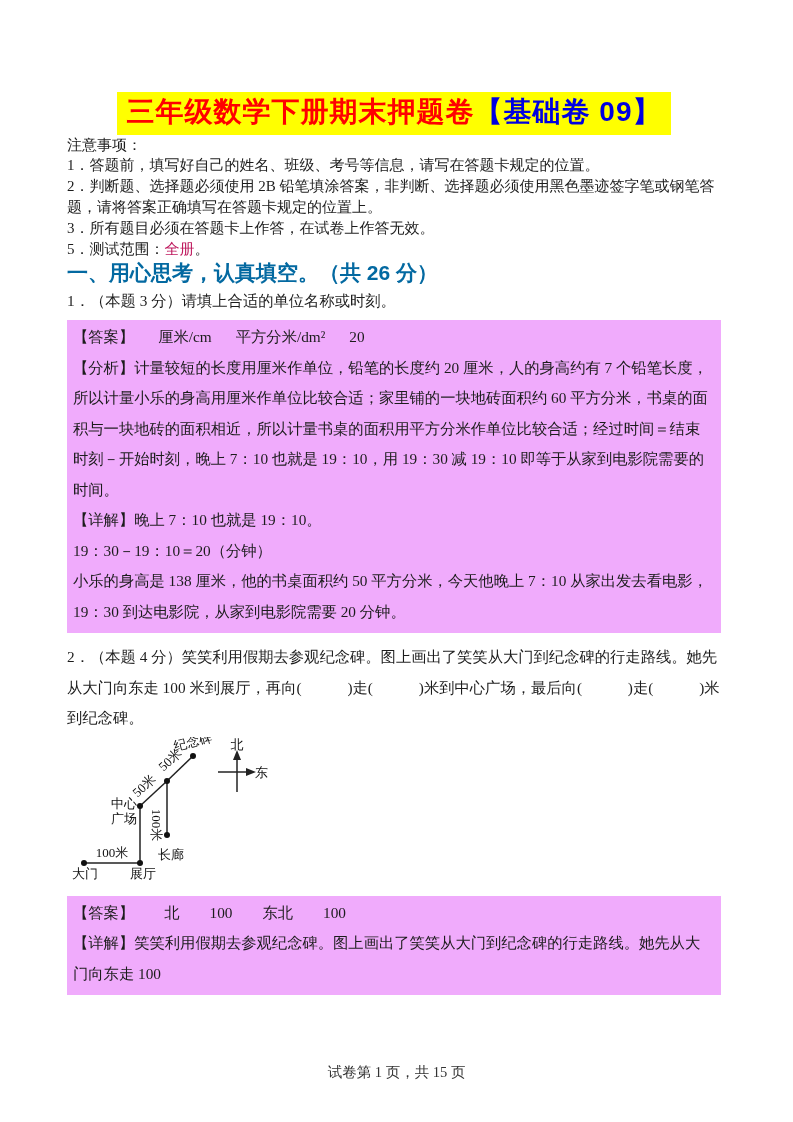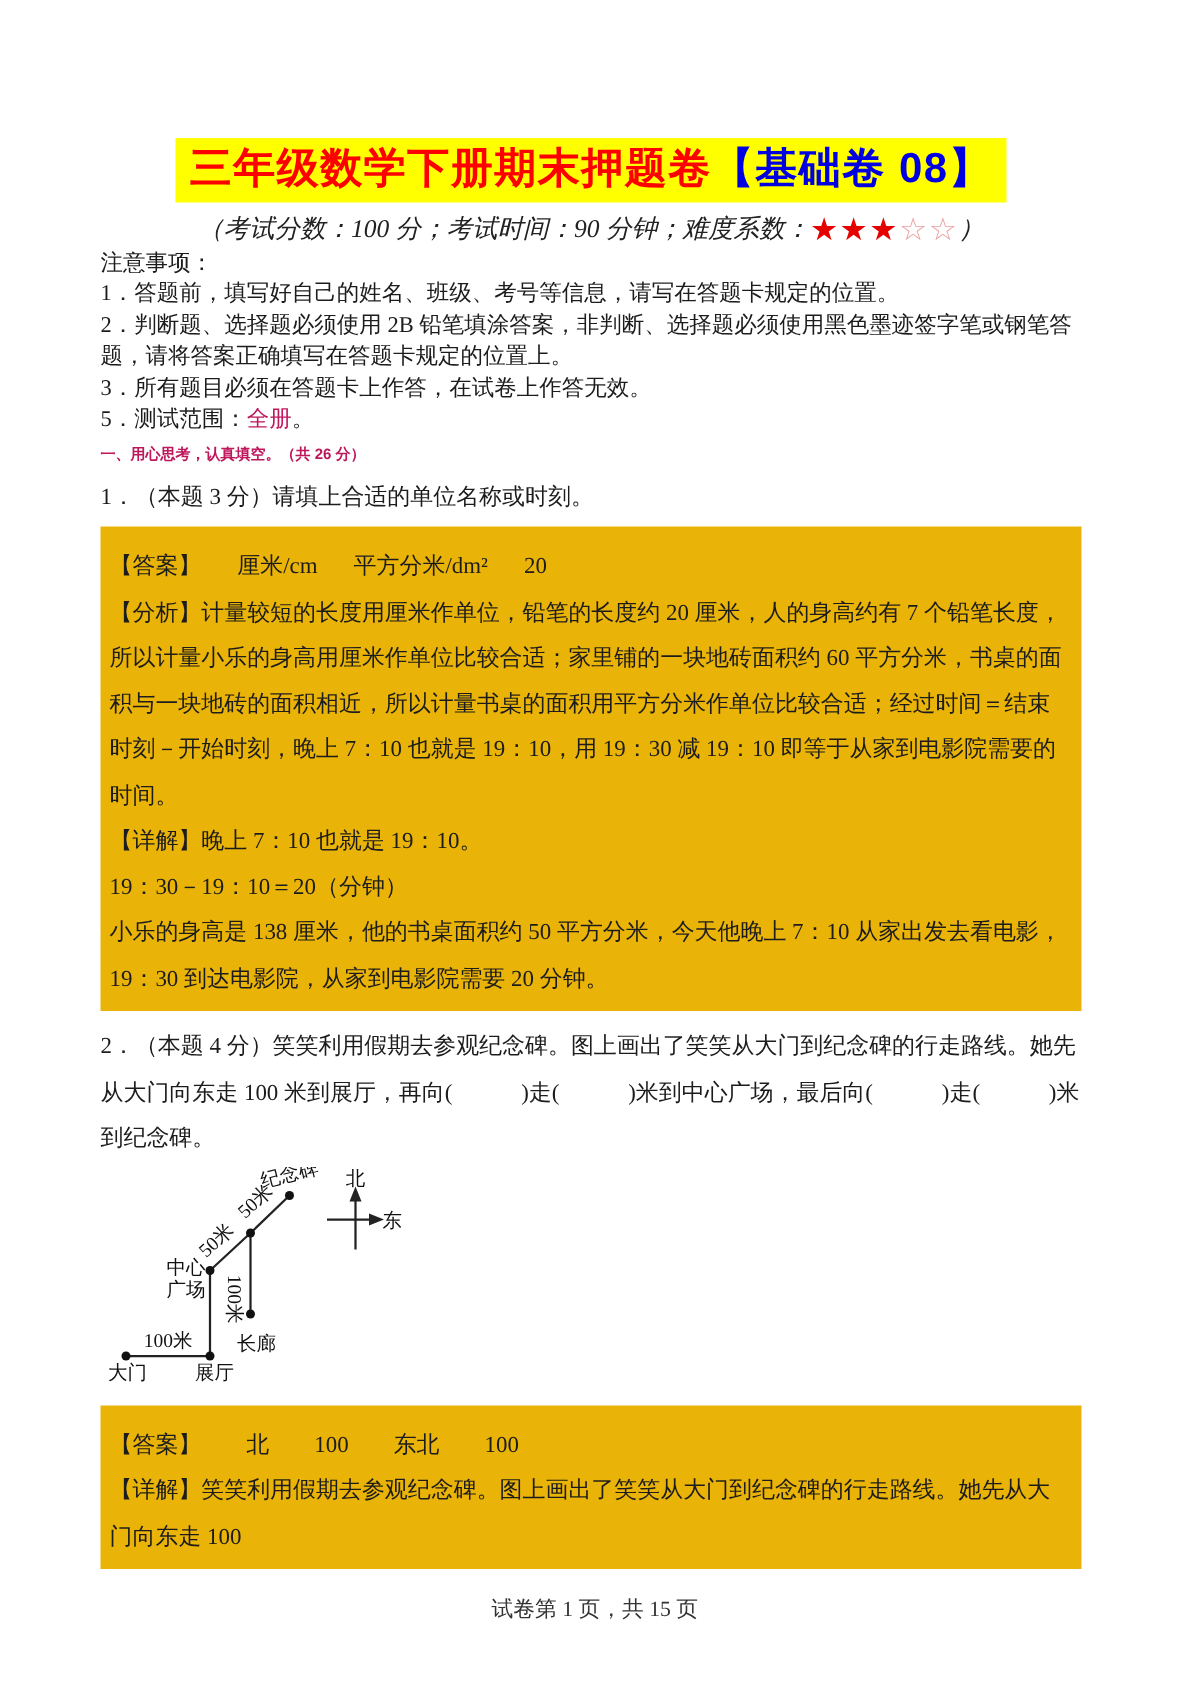--- a/index.html
+++ b/index.html
@@ -17,53 +17,50 @@
 
   .subtitle{margin-top:6px;text-align:center;font-size:17px;font-style:italic;color:#222;}
   .stars-filled{color:#e60000;font-style:normal;font-size:21px;letter-spacing:1px;vertical-align:-2px;}
   .stars-empty{color:#eb9f9f;font-style:normal;font-size:21px;letter-spacing:1px;vertical-align:-2px;}
 
   
   .notes{font-size:15px;line-height:20.8px;}
   .notes p{margin:0;}
   .red{color:#be185d;}
 
-  .sec{margin:3px 0 0 0;font-size:10px;font-weight:bold;
-       font-family:"Liberation Sans","DejaVu Sans",sans-serif;line-height:22px;color:#be185d;}
+  .sec{margin:3px 0 0 0;font-size:21px;font-weight:bold;
+       font-family:"Liberation Sans","DejaVu Sans",sans-serif;line-height:22px;color:#0369a1;}
 
   .q{margin:0;font-size:15.3px;line-height:30.5px;}
   .intro{margin-top:5px;line-height:24px;}
   .body1{margin-top:6px;}
   .q2{margin-top:9px;}
 
-  .ansblock{background:#eab308;margin-top:7px;padding:12px 7px 6px 6px;}
+  .ansblock{background:#f0abfc;margin-top:7px;padding:2px 7px 6px 6px;}
   .ansrow{display:flex;align-items:baseline;font-size:15.3px;line-height:30.5px;}
   .g1{gap:24px;}
   .g2{gap:30px;}
 
   .diagram{position:relative;height:152px;margin-top:3px;}
   .diagram svg{position:absolute;left:0;top:0;}
   .dlabel{font-size:13px;fill:#111;font-family:"Liberation Serif","DejaVu Serif",serif;}
 
   .footer{position:absolute;top:1063px;left:0;width:100%;text-align:center;
           font-size:14.5px;color:#333;}
 </style>
 </head>
 <body>
 
 <div class="sheet">
   <div class="content">
 
     <div class="title-wrap">
-      <span class="title-bg"><span class="t-red">三年级数学下册期末押题卷</span><span class="t-blue">【基础卷 08】</span></span>
+      <span class="title-bg"><span class="t-red">三年级数学下册期末押题卷</span><span class="t-blue">【基础卷 09】</span></span>
     </div>
 
-    <div class="subtitle">
-      <span>（考试分数：100 分；考试时间：90 分钟；难度系数：</span><span class="stars-filled">★★★</span><span class="stars-empty">☆☆</span><span>）</span>
-    </div>
 
     <div class="notes">
       <p>注意事项：</p>
       <p>1．答题前，填写好自己的姓名、班级、考号等信息，请写在答题卡规定的位置。</p>
       <p>2．判断题、选择题必须使用 2B 铅笔填涂答案，非判断、选择题必须使用黑色墨迹签字笔或钢笔答题，请将答案正确填写在答题卡规定的位置上。</p>
       <p>3．所有题目必须在答题卡上作答，在试卷上作答无效。</p>
       <p><span>5．测试范围：</span><span class="red">全册</span><span>。</span></p>
     </div>
 
     <h2 class="sec">一、用心思考，认真填空。（共 26 分）</h2>

